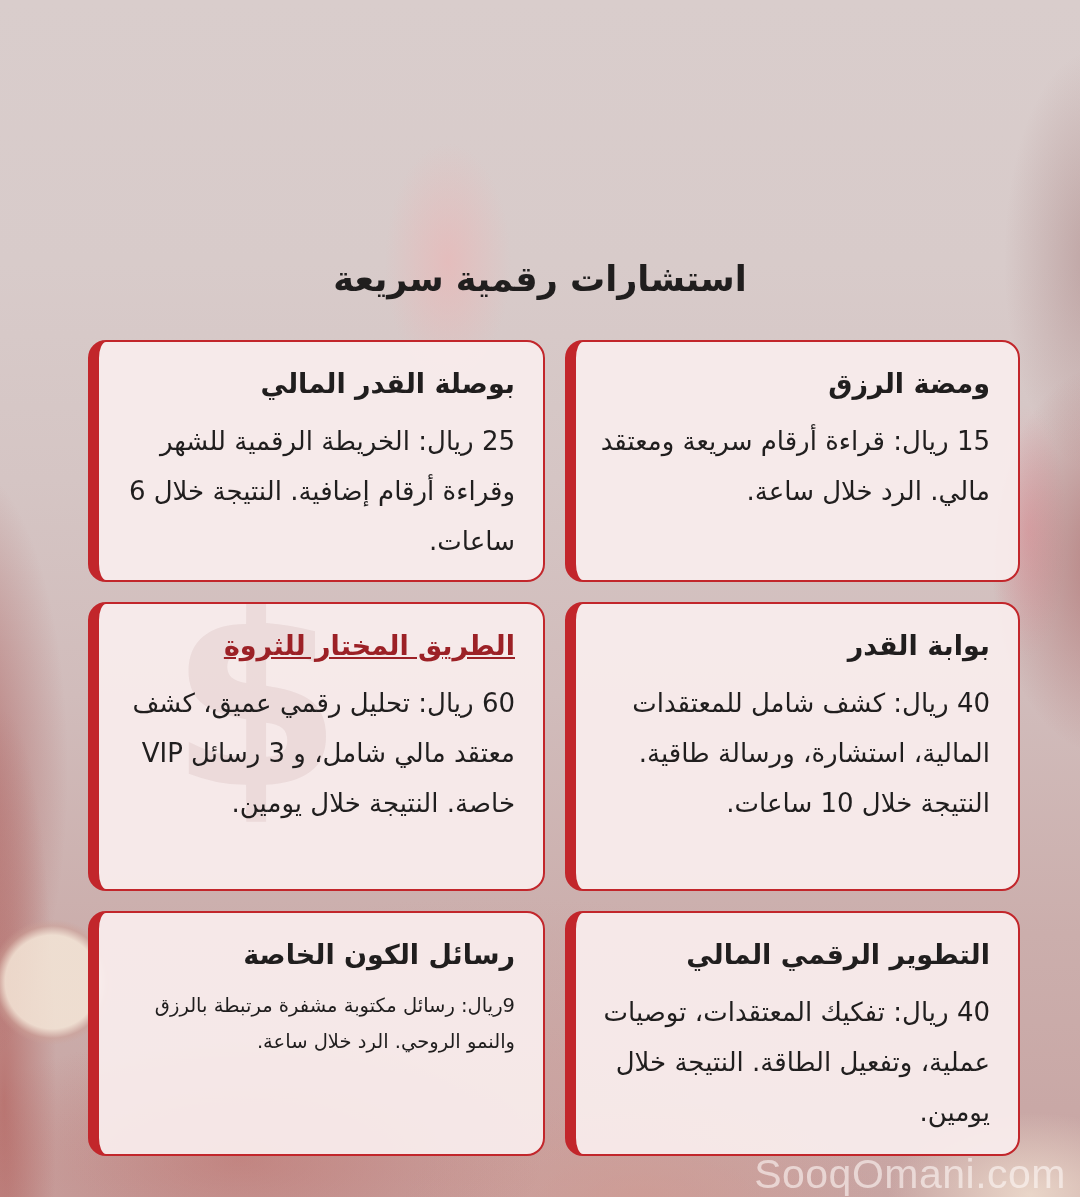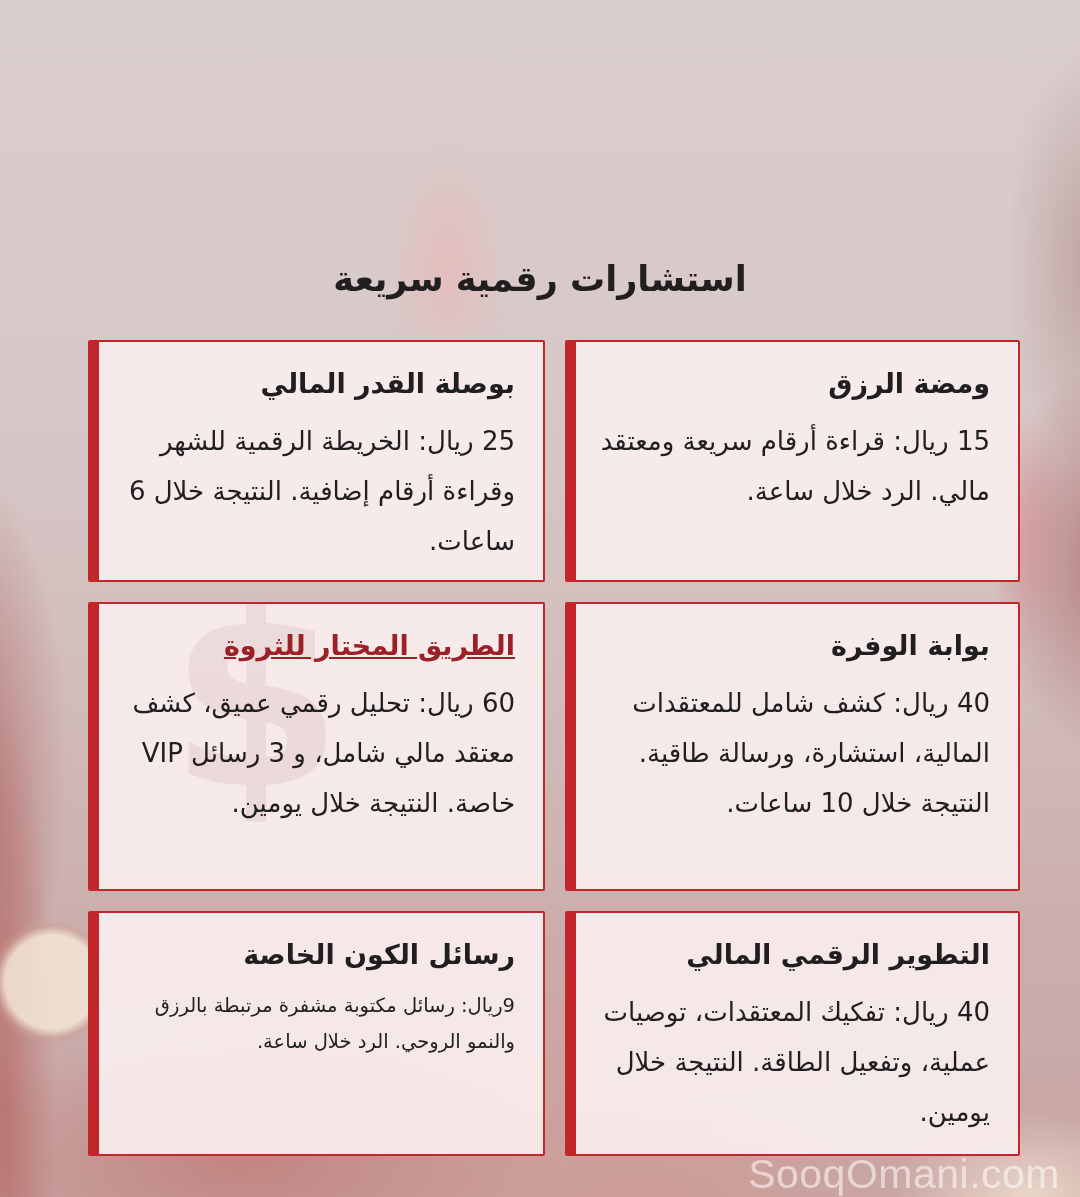--- a/index.html
+++ b/index.html
@@ -43,21 +43,21 @@
     grid-template-rows: 242px 289px 245px;
     column-gap: 20px;
     row-gap: 20px;
   }
   .card {
     position: relative;
     direction: rtl;
     background: var(--card-bg, rgba(249,237,237,0.93));
     border: 2px solid var(--accent-red, #c2262b);
     border-left: 11px solid var(--accent-red, #c2262b);
-    border-radius: 2px;
+    border-radius: 18px;
     padding: 24px 28px 16px 22px;
     text-align: right;
     overflow: hidden;
   }
   .card-title {
     font-size: 27px;
     font-weight: 700;
     color: var(--text-dark, #201e1e);
     line-height: 1.35;
     margin-bottom: 14px;
@@ -87,21 +87,21 @@
     left: 70px;
     font-size: 250px;
     font-weight: 700;
     color: rgba(150, 90, 85, 0.10);
     z-index: 0;
     line-height: 1;
     pointer-events: none;
   }
   .watermark {
     position: absolute;
-    right: 20px;
+    right: 14px;
     bottom: 0px;
     font-family: "Liberation Sans", sans-serif;
     font-size: 41px;
     font-weight: 400;
     color: rgba(255, 250, 248, 0.58);
     letter-spacing: 0.5px;
     line-height: 1.1;
     direction: ltr;
   }
 </style>
@@ -116,21 +116,21 @@
     <h2 class="card-title">ومضة الرزق</h2>
     <p class="card-body">15 ريال: قراءة أرقام سريعة ومعتقد مالي. الرد خلال ساعة.</p>
   </section>
       <section class="card">
 
     <h2 class="card-title">بوصلة القدر المالي</h2>
     <p class="card-body">25 ريال: الخريطة الرقمية للشهر وقراءة أرقام إضافية. النتيجة خلال 6 ساعات.</p>
   </section>
       <section class="card">
 
-    <h2 class="card-title">بوابة الوفرة</h2>
+    <h2 class="card-title">بوابة القدر</h2>
     <p class="card-body">40 ريال: كشف شامل للمعتقدات المالية، استشارة، ورسالة طاقية. النتيجة خلال 10 ساعات.</p>
   </section>
       <section class="card highlighted">
     <span class="ghost">$</span>
     <h2 class="card-title">الطريق المختار للثروة</h2>
     <p class="card-body">60 ريال: تحليل رقمي عميق، كشف معتقد مالي شامل، و 3 رسائل VIP خاصة. النتيجة خلال يومين.</p>
   </section>
       <section class="card">
 
     <h2 class="card-title">التطوير الرقمي المالي</h2>

